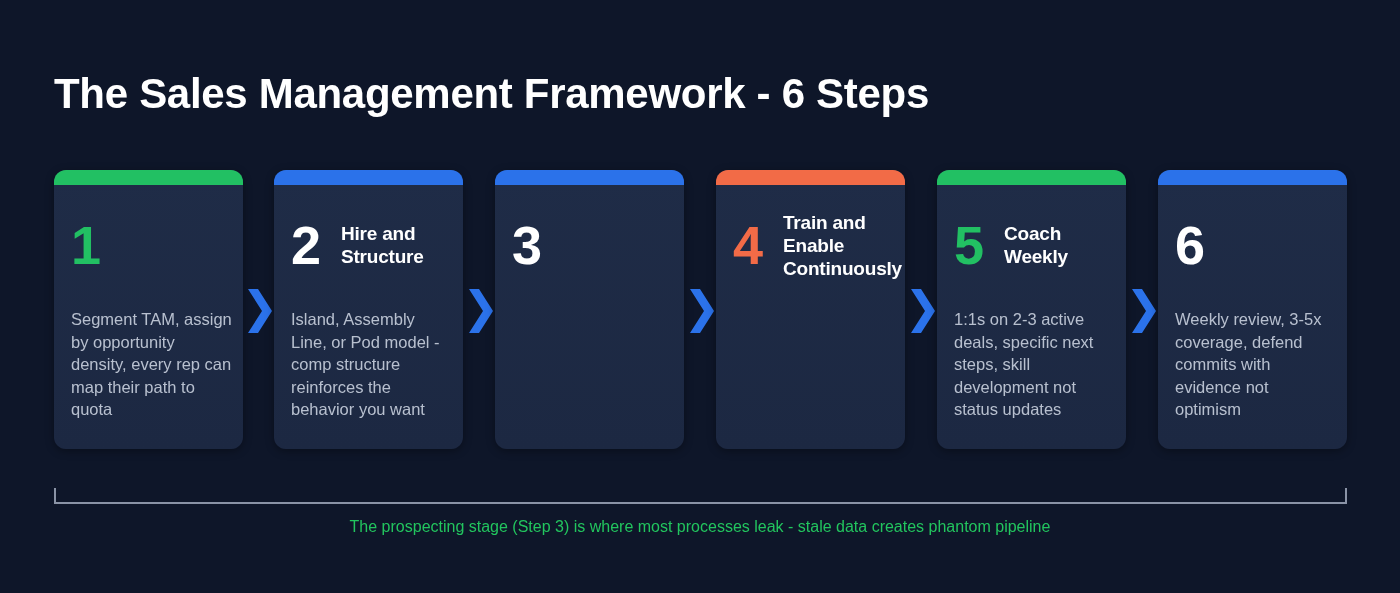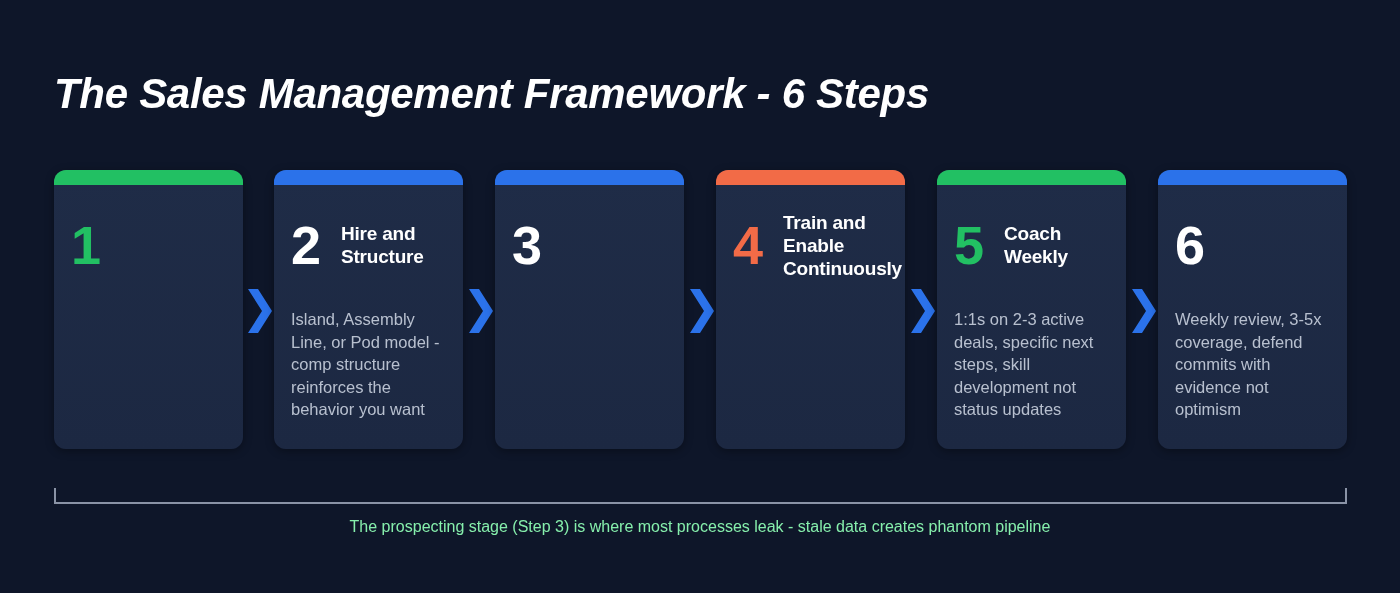--- a/index.html
+++ b/index.html
@@ -11,21 +11,20 @@
     position: relative;
   }
   .title {
     position: absolute;
     left: 54px; top: 70px;
     font-size: 42px;
     font-weight: bold;
     color: #ffffff;
     letter-spacing: -0.3px;
     white-space: nowrap;
-    font-style: italic;
   }
   .steps { position: absolute; left: 0; top: 0; width: 1400px; height: 593px; }
   .card {
     position: absolute;
     top: 170px;
     width: 189px;
     height: 279px;
     background: linear-gradient(180deg, #1f2c47 0%, #1c2842 100%);
     border-radius: 12px;
     overflow: hidden;
@@ -76,35 +75,36 @@
     border-left: 2px solid #8a93a6;
     border-right: 2px solid #8a93a6;
     border-bottom: 2px solid #8a93a6;
   }
   .footnote {
     position: absolute;
     left: 0; width: 1400px;
     top: 518px;
     text-align: center;
     font-size: 16px;
-    color: #86efac;
+    color: #22c55e;
   }
 </style>
 </head>
 <body>
 
 <div class="title">The Sales Management Framework - 6 Steps</div>
 
 <div class="steps">
 
   <div class="card" style="left:54px">
     <div class="bar" style="background:#22c063"></div>
     <div class="head">
       <div class="num" style="color:#22c063">1</div>
     </div>
+    <div class="desc">Segment TAM, assign by opportunity density, every rep can map their path to quota</div>
   </div>
 
   <svg class="arrow" style="left:246px" viewBox="0 0 26 44">
     <path d="M2 0 L12 0 L26 22 L12 44 L2 44 L16 22 Z" fill="#2b72ea"></path>
   </svg>
 
   <div class="card" style="left:274px">
     <div class="bar" style="background:#2b72ea"></div>
     <div class="head">
       <div class="num" style="color:#ffffff">2</div>

